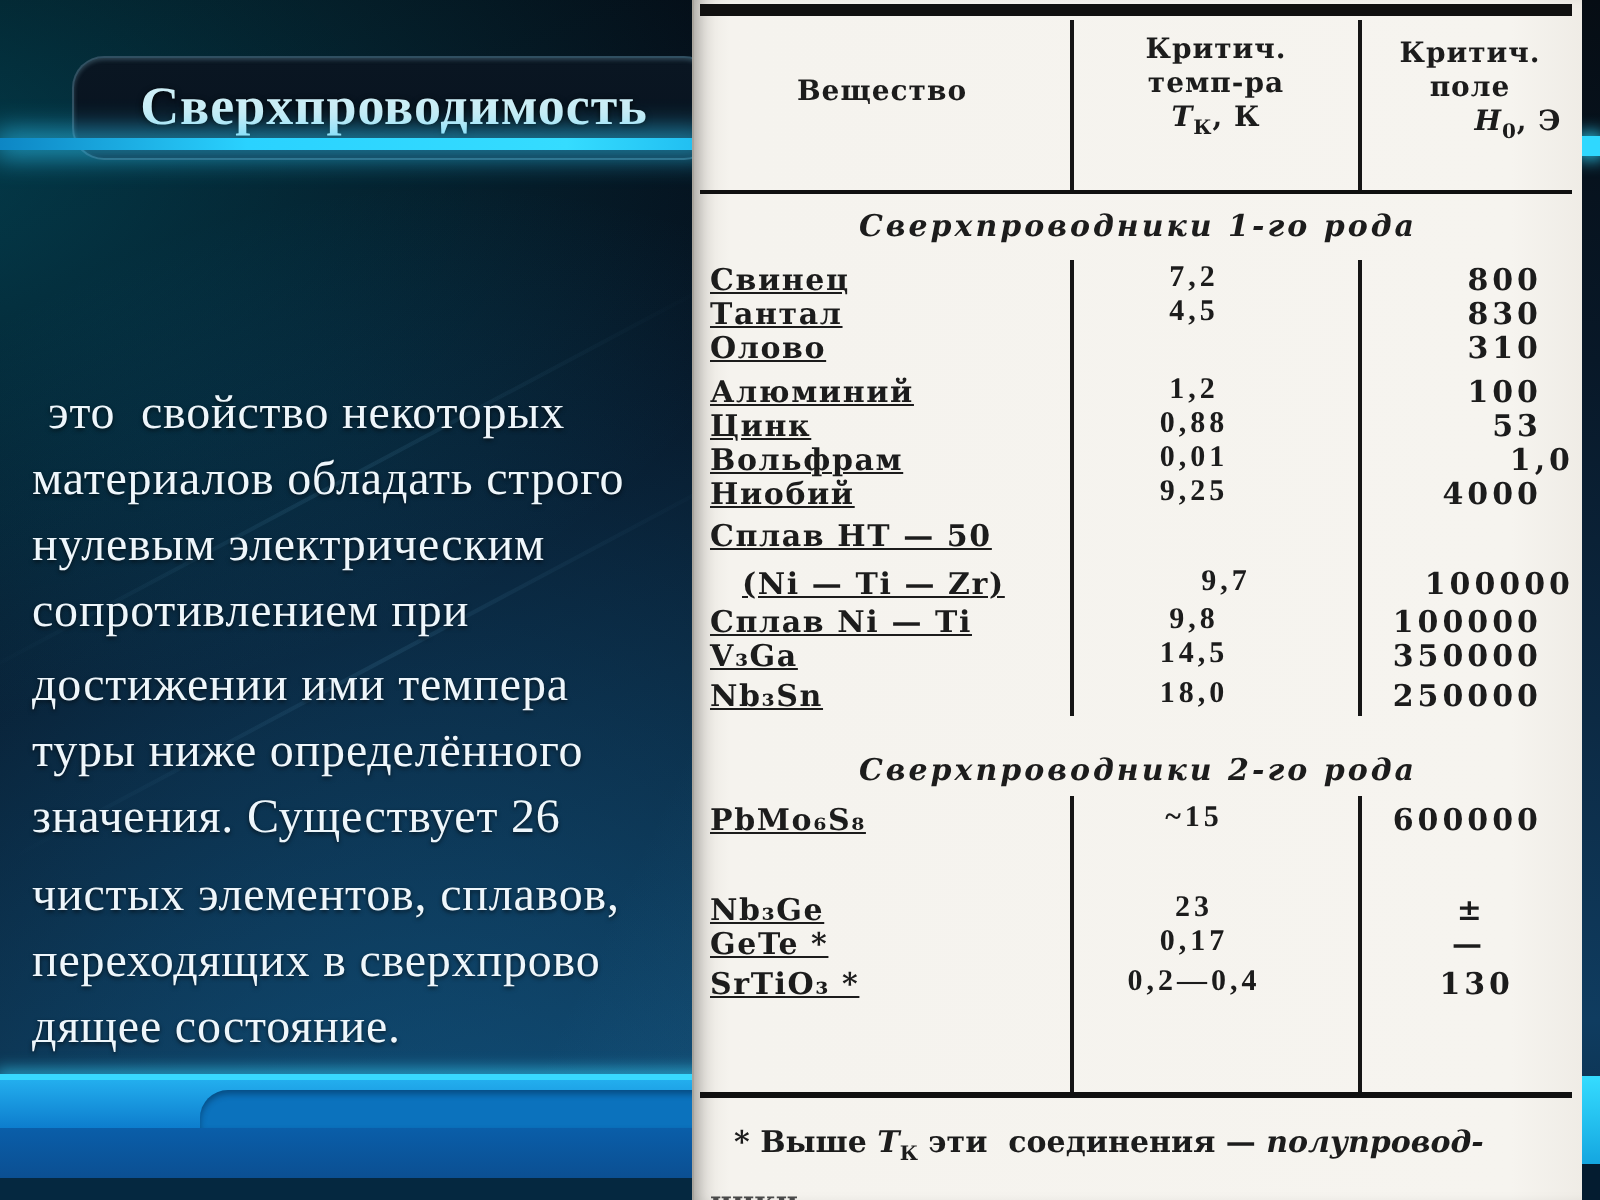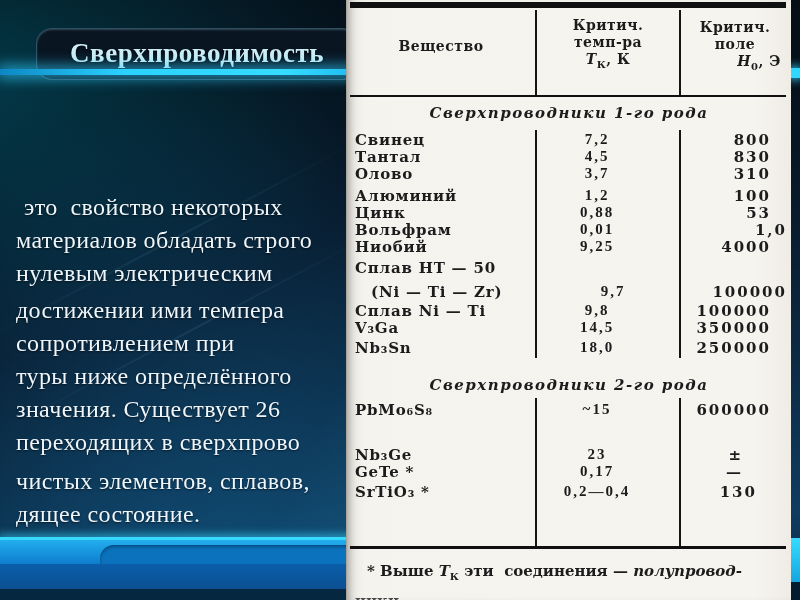--- a/index.html
+++ b/index.html
@@ -56,21 +56,21 @@
   #rule-bottom{top:546px;height:3px;}
   .vrule{position:absolute;width:2px;background:#151515;}
 
   .th-text{position:absolute;font-size:14px;font-weight:700;letter-spacing:0.5px;text-align:center;}
   .math-var{font-style:italic;font-weight:700;}
   sub.hdr-sub{font-size:10px;font-weight:700;}
 
   .sec-title{position:absolute;left:0;width:100%;text-align:center;font-size:15px;font-style:italic;font-weight:600;letter-spacing:1.5px;}
 
   .trow{position:absolute;left:0;width:444px;height:19px;font-size:15px;font-weight:700;}
-  .c-name{position:absolute;left:8px;letter-spacing:0.8px;white-space:pre;}
+  .c-name{position:absolute;left:8px;letter-spacing:0.8px;white-space:pre;text-decoration:underline;}
   .c-tc{position:absolute;left:180px;width:140px;text-align:center;letter-spacing:2px;white-space:pre;font-family:Liberation Serif, serif;}
   .c-h0{position:absolute;left:336px;width:88px;text-align:right;letter-spacing:2px;white-space:pre;}
 
   #footnote{position:absolute;left:20px;top:562px;width:420px;font-size:15px;font-weight:700;white-space:pre;}
   #footnote .ital{font-style:italic;}
   #footnote-cut{position:absolute;left:8px;top:592px;font-size:15px;font-weight:700;color:#4a4a4a;}
 </style>
 </head>
 <body>
 
@@ -82,26 +82,26 @@
 
   <div id="title-plaque">
     <div id="slide-title">Сверхпроводимость</div>
   </div>
   <div id="glow-line"></div>
 
   <div id="body-text">
     <div class="bline" style="padding-left:8px;">это  свойство некоторых</div>
     <div class="bline">материалов обладать строго</div>
     <div class="bline">нулевым электрическим</div>
+    <div class="bline">сопротивлением при</div>
     <div class="bline gap-sm">достижении ими темпера</div>
-    <div class="bline">сопротивлением при</div>
     <div class="bline">туры ниже определённого</div>
     <div class="bline">значения. Существует 26</div>
+    <div class="bline gap-md">чистых элементов, сплавов,</div>
     <div class="bline">переходящих в сверхпрово</div>
-    <div class="bline gap-md">чистых элементов, сплавов,</div>
     <div class="bline">дящее состояние.</div>
   </div>
 
   <div id="band-topline"></div>
   <div id="band-main"></div>
   <div id="band-notch"></div>
   <div id="band-mid"></div>
   <div id="band-bottom"></div>
 
   <div id="right-strip">
@@ -139,21 +139,20 @@
         <span class="c-tc">7,2</span>
         <span class="c-h0">800</span>
       </div>
     <div class="trow" style="top:148px;">
         <span class="c-name">Тантал</span>
         <span class="c-tc">4,5</span>
         <span class="c-h0">830</span>
       </div>
     <div class="trow" style="top:165px;">
         <span class="c-name">Олово</span>
-        <span class="c-tc">3,7</span>
         <span class="c-h0">310</span>
       </div>
     <div class="trow" style="top:187px;">
         <span class="c-name">Алюминий</span>
         <span class="c-tc">1,2</span>
         <span class="c-h0">100</span>
       </div>
     <div class="trow" style="top:204px;">
         <span class="c-name">Цинк</span>
         <span class="c-tc">0,88</span>

